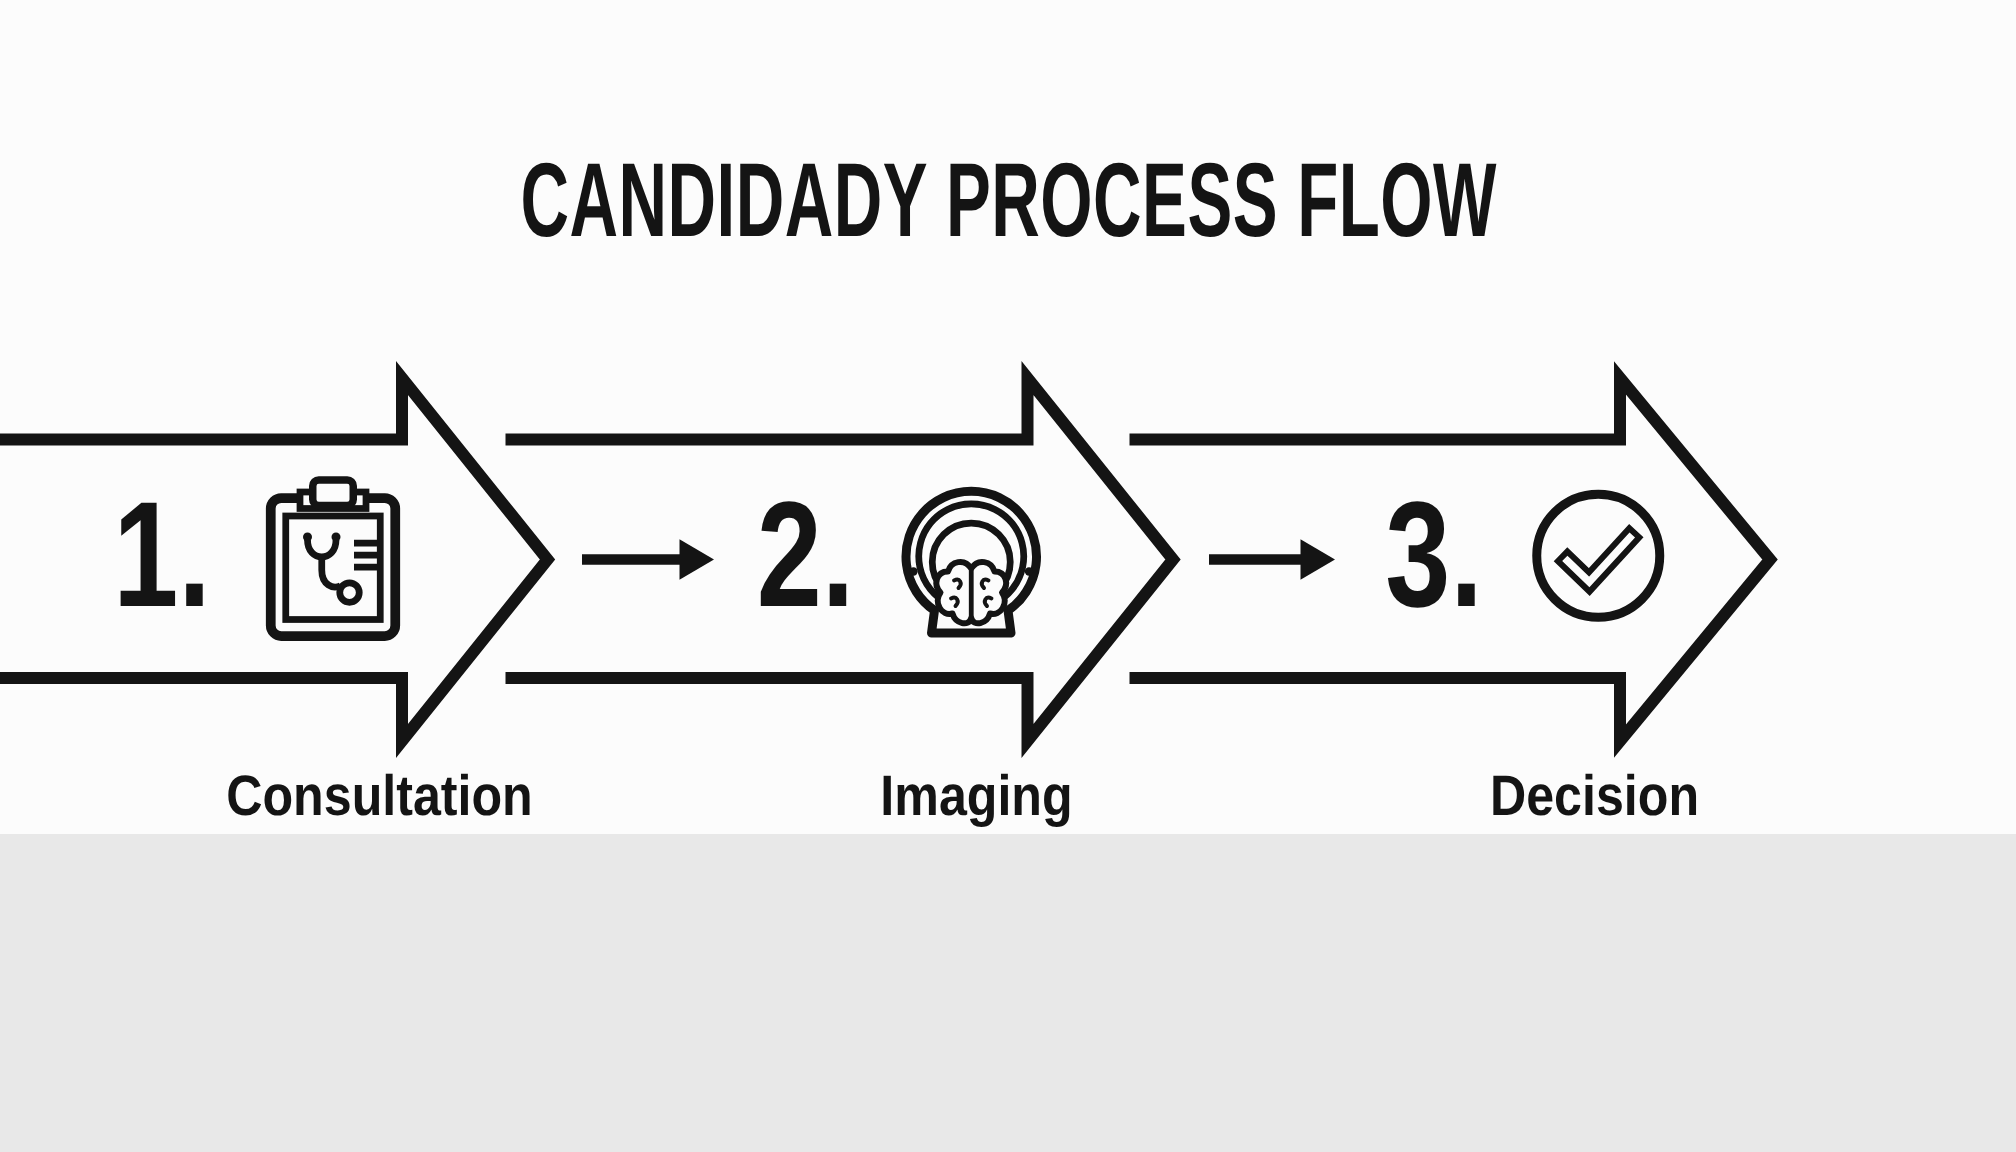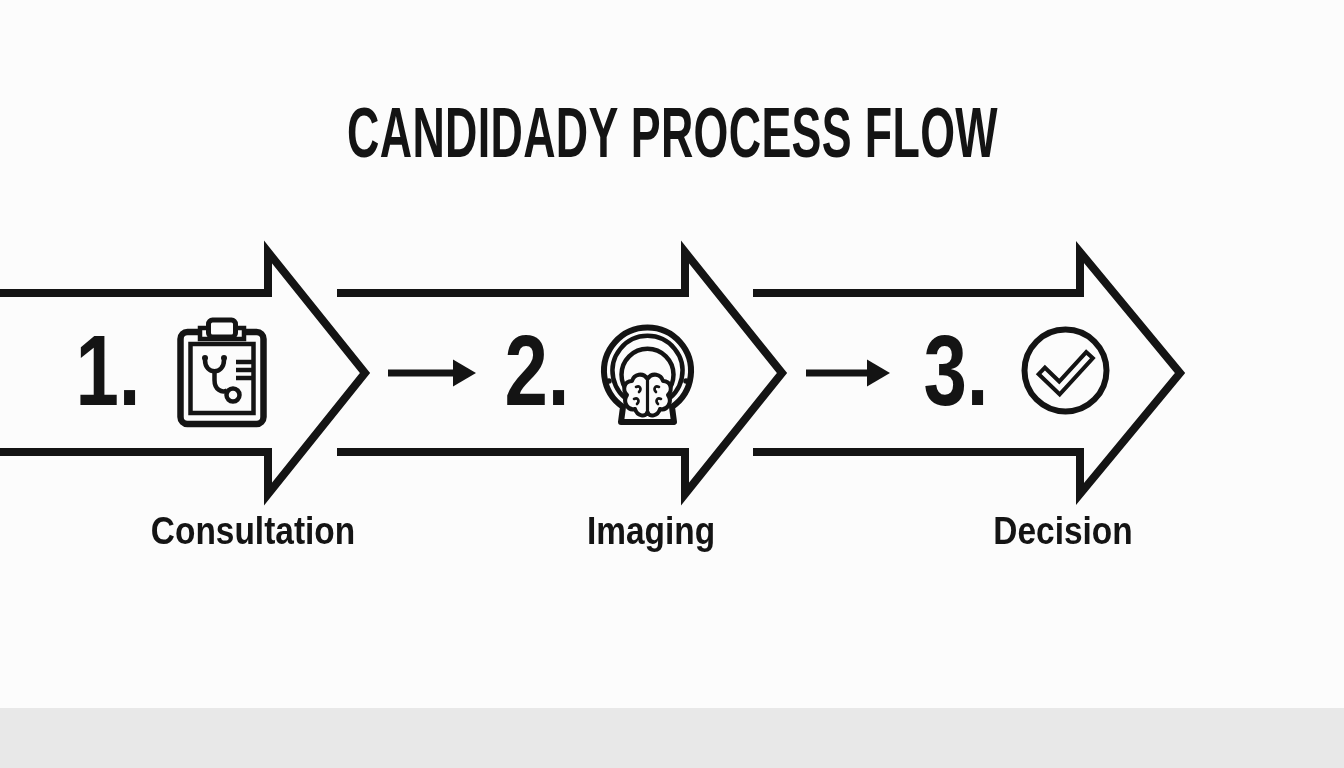--- a/index.html
+++ b/index.html
@@ -1,17 +1,17 @@
 <!DOCTYPE html>
 <html style="--ink: #141414; --bg: #fcfcfc;"><head>
 <meta charset="utf-8">
 <style>
   html,body { margin:0; padding:0; background:#e8e8e8; }
   .canvas {
-    position:relative; width:1344px; height:708px; overflow:hidden;
+    position:relative; width:1344px; height:556px; overflow:hidden;
     background:var(--bg,#fcfcfc); color:var(--ink,#141414);
     font-family:"Liberation Sans", sans-serif;
   }
   .title-row { position:absolute; top:98px; left:0; width:100%; text-align:center; }
   .title {
     display:inline-block; font-size:70px; font-weight:700; line-height:70px;
     white-space:nowrap; transform:scaleX(0.64); letter-spacing:0.5px;
   }
   .step-group { display:contents; }
   .step-number {

